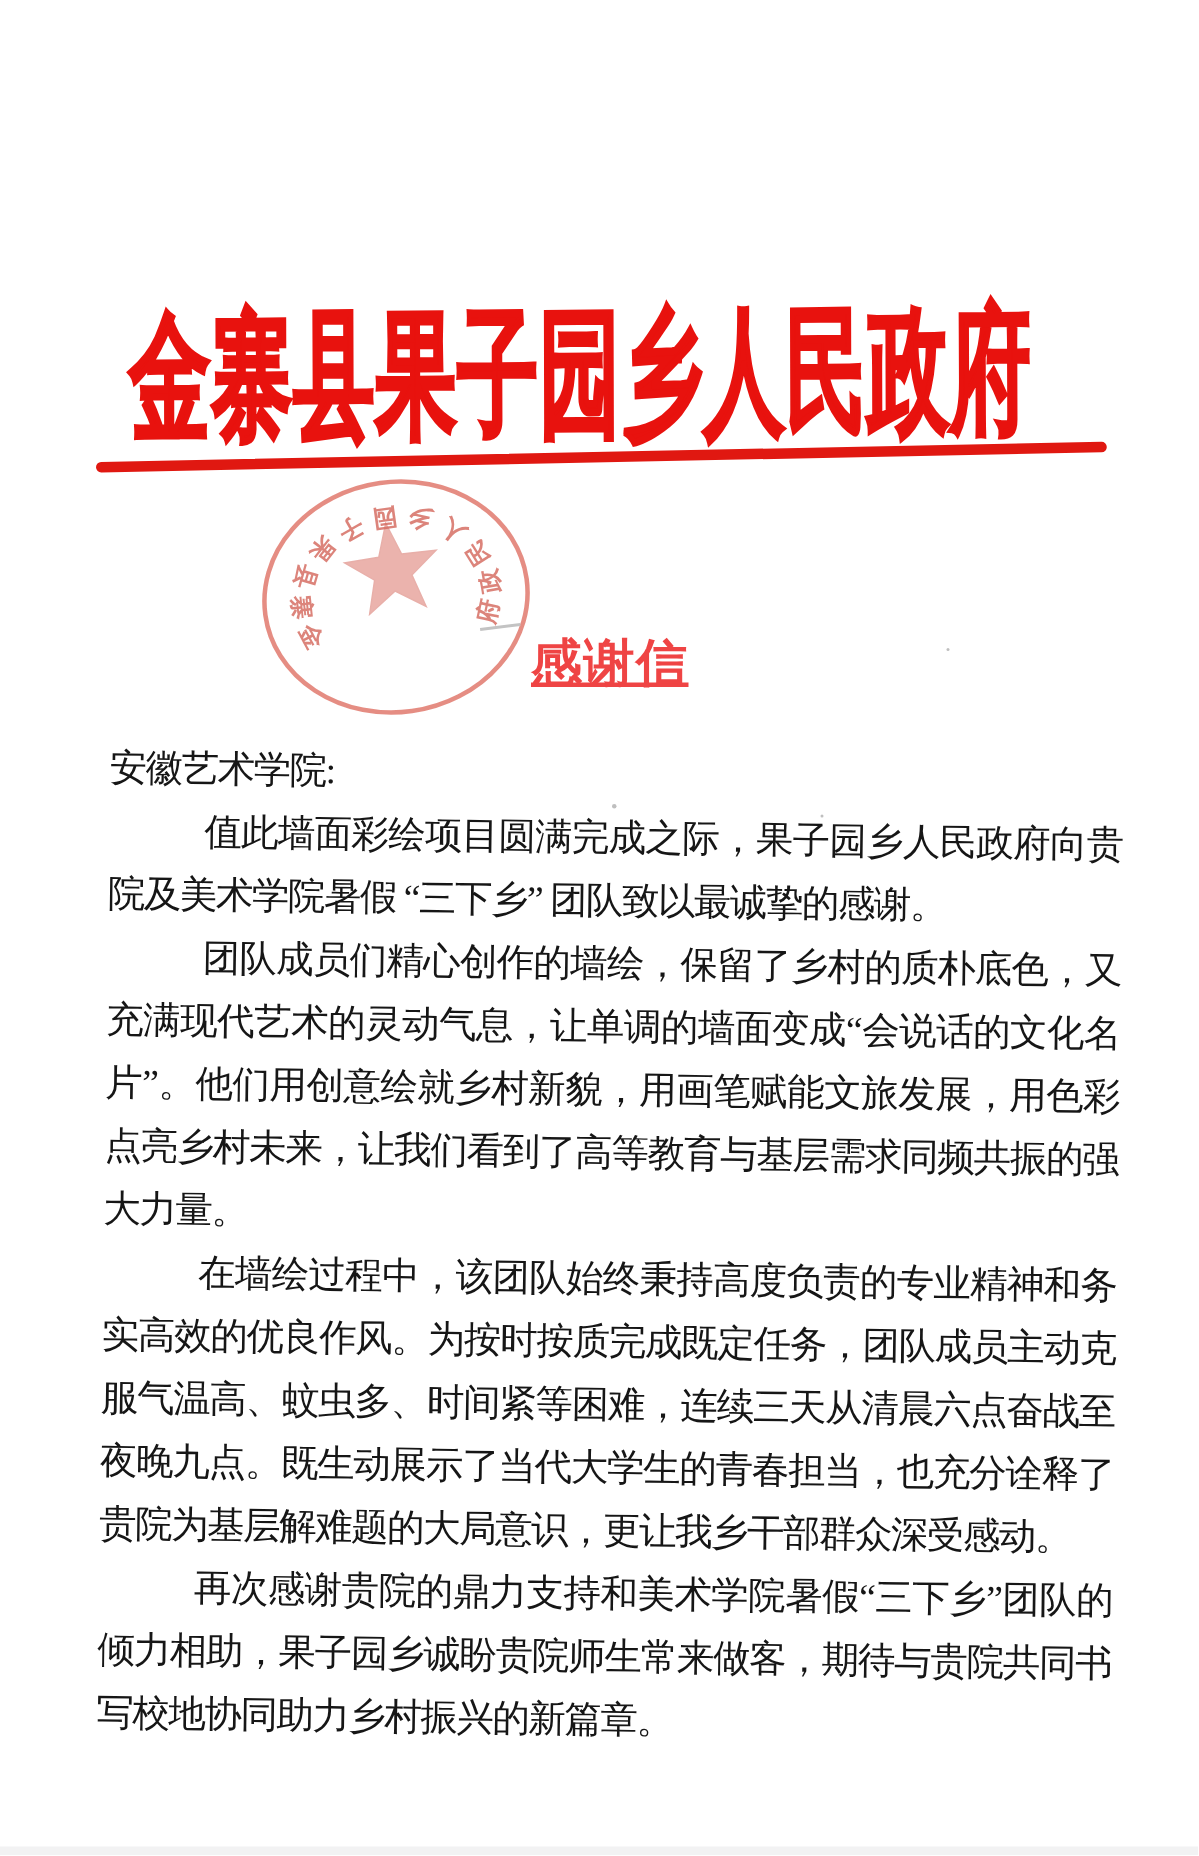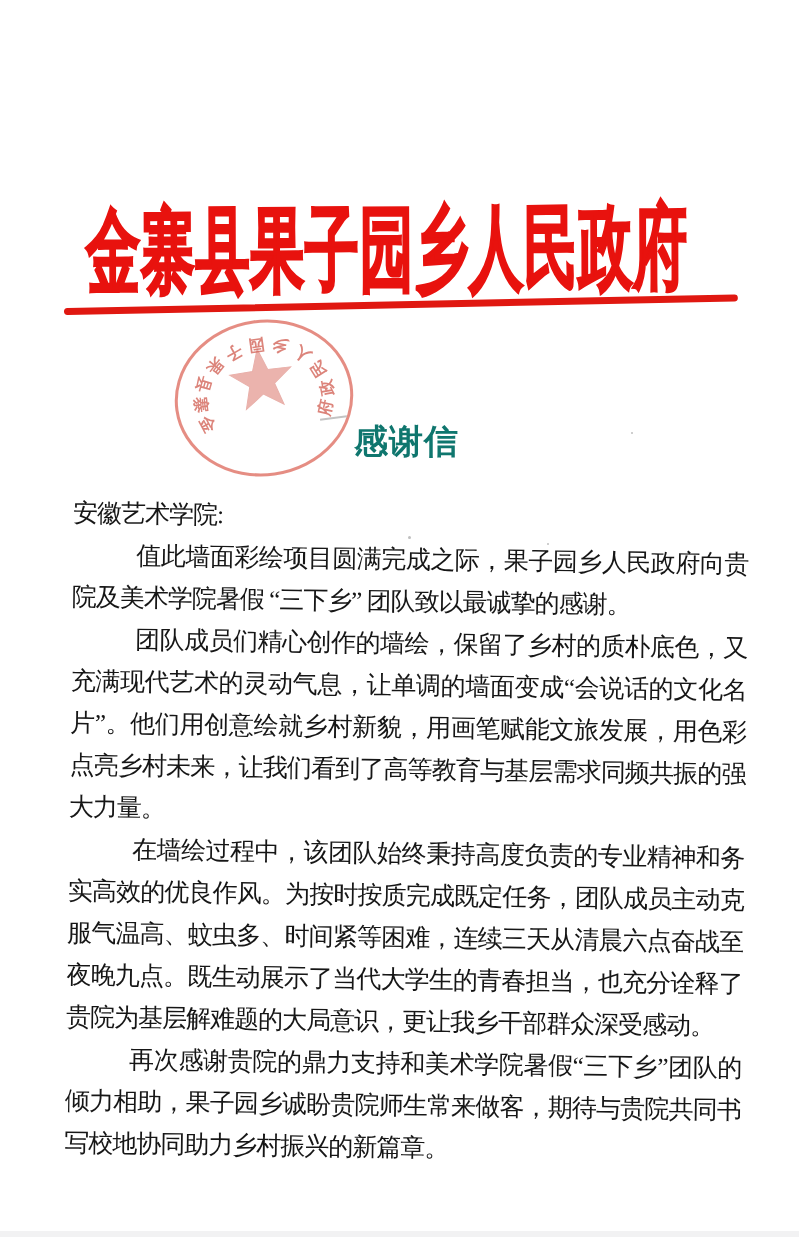--- a/index.html
+++ b/index.html
@@ -52,21 +52,22 @@
   }
   
   .title{
     position:absolute;
     left:354px;top:419px;
     margin:0;
     font-family:"Liberation Sans","DejaVu Sans",sans-serif;
     font-size:34px;
     font-weight:bold;
     letter-spacing:1px;
-    color:#0f766e;
+    color:#ef4444;
+    text-decoration:underline;
   }
   
   .body{
     position:absolute;
     left:64px;top:492px;
     width:676px;
     font-size:25px;
     line-height:42px;
     letter-spacing:-1px;
     color:#161616;

